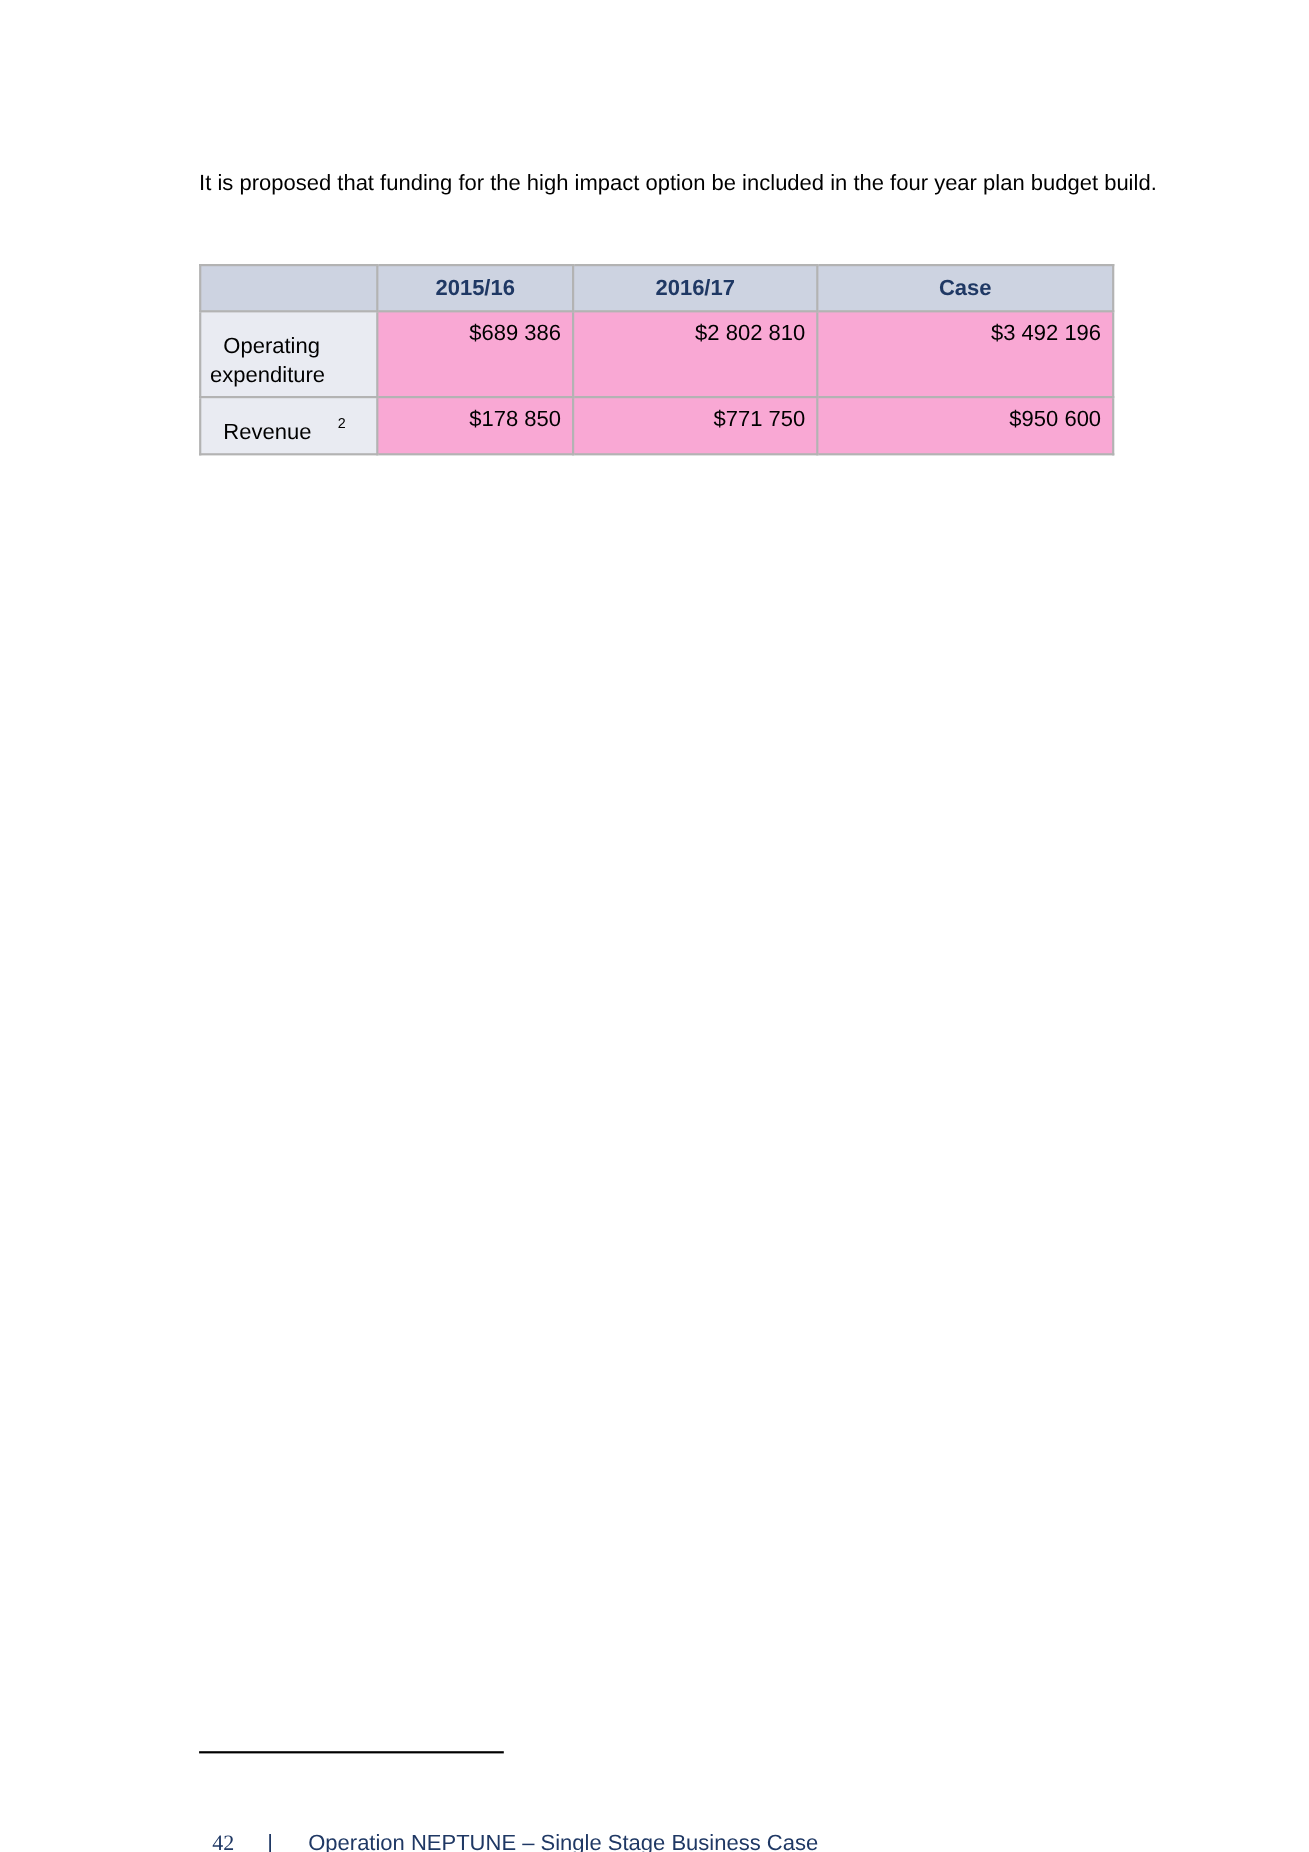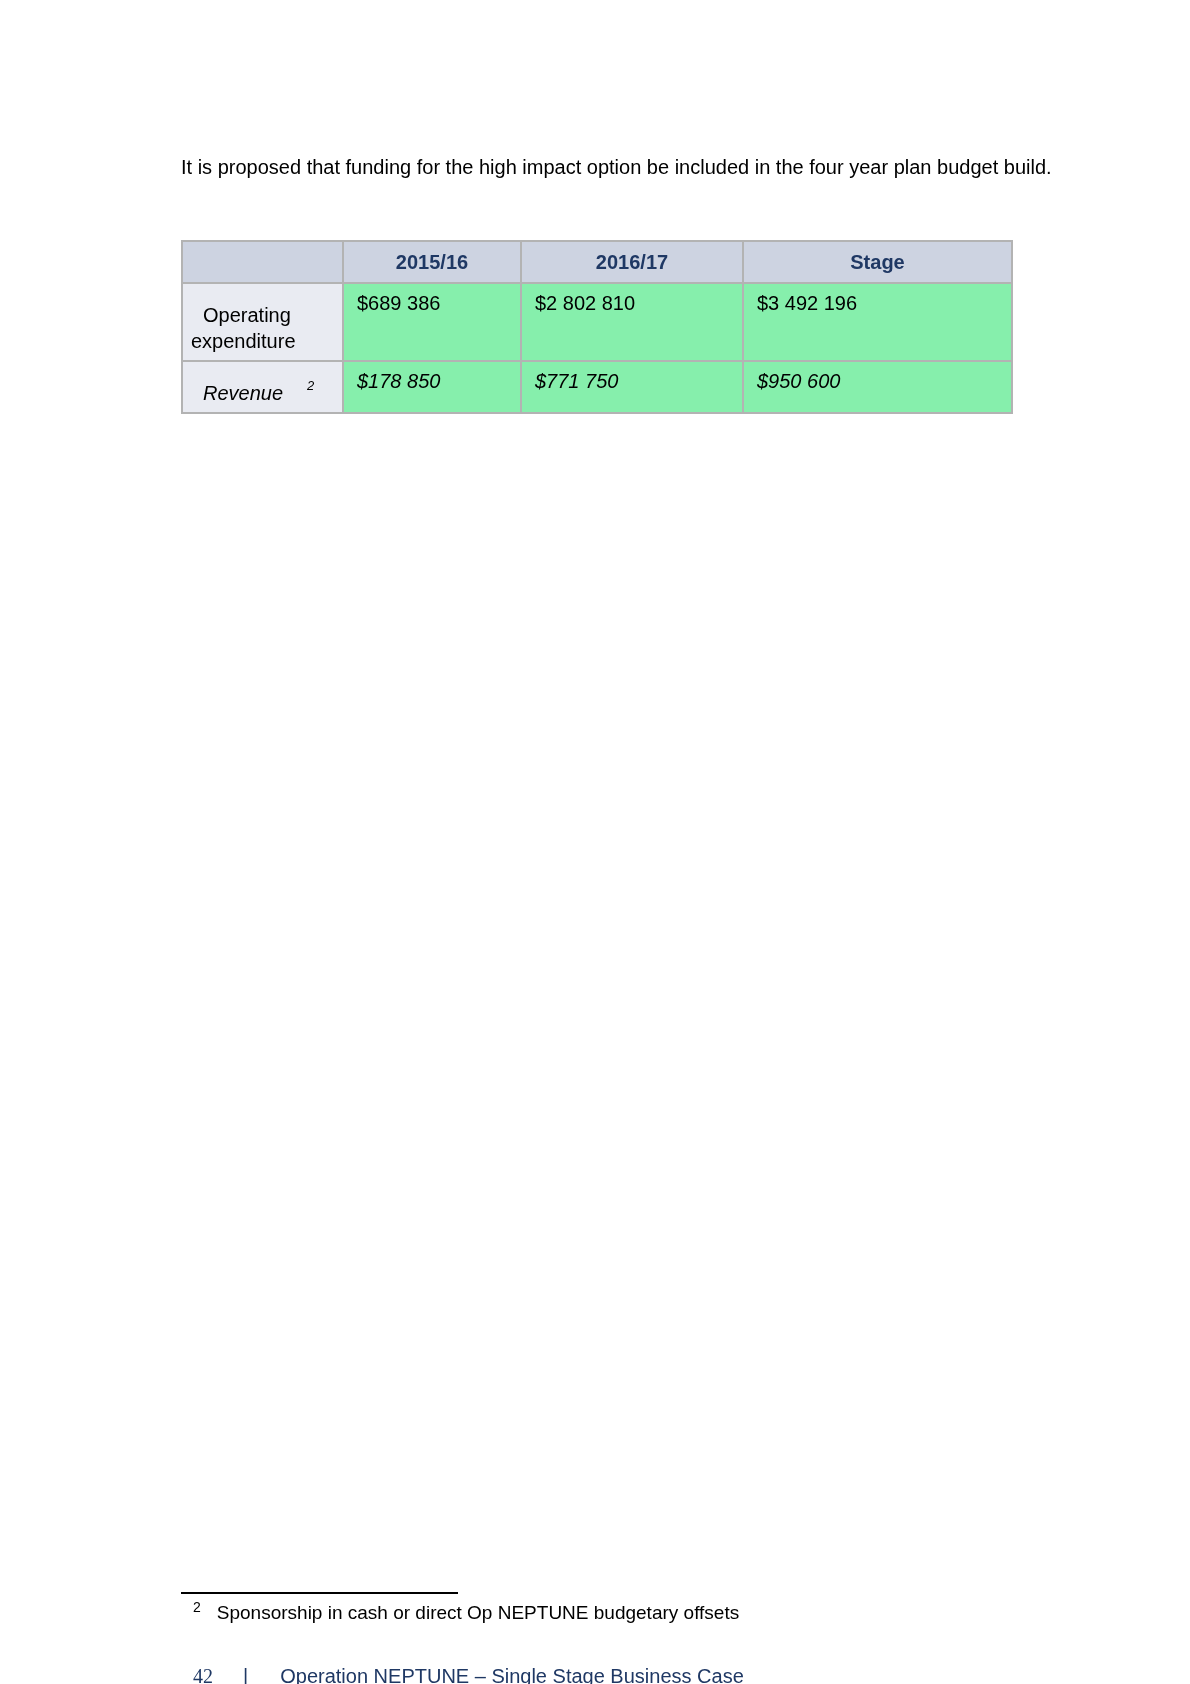--- a/index.html
+++ b/index.html
@@ -45,28 +45,29 @@
   table.budget thead tr { height: 42px; }
   table.budget thead th {
     background: #cdd3e1;
     color: #1f3864;
     font-weight: bold;
     text-align: center;
     vertical-align: middle;
     padding: 4px 20px;
   }
   table.budget tr.tall { height: 69px; }
-  table.budget tr.short { height: 39px; font-style: italic; }
+  table.budget tr.short { height: 39px; }
   table.budget td.rowlabel {
     background: #e9ebf2;
     padding: 18px 8px 6px 8px;
   }
   table.budget td.val {
-    background: #86efac;
+    background: #f9a8d4;
     padding: 6px 10px 6px 13px;
+    text-align: right;
   }
   sup.ref {
     font-size: 13px;
     position: relative;
     top: -2px;
     vertical-align: super;
     line-height: 0;
   }
   .footnote-rule {
     position: absolute;
@@ -115,42 +116,41 @@
       <col class="c1">
         <col class="c2">
         <col class="c3">
         <col class="c4">
     </colgroup>
     <thead>
       <tr>
         <th></th>
         <th>2015/16</th>
         <th>2016/17</th>
-        <th>Stage</th>
+        <th>Case</th>
       </tr>
     </thead>
     <tbody>
       <tr class="tall">
         <td class="rowlabel"><span>Operating expenditure</span><sup class="ref"></sup></td>
         <td class="val">$689 386</td>
         <td class="val">$2 802 810</td>
         <td class="val">$3 492 196</td>
       </tr>
       <tr class="short">
         <td class="rowlabel"><span>Revenue</span><sup class="ref">2</sup></td>
         <td class="val">$178 850</td>
         <td class="val">$771 750</td>
         <td class="val">$950 600</td>
       </tr>
     </tbody>
   </table>
 
   <div class="footnote-rule"></div>
 
-  <p class="footnote"><span class="marker">2</span><span>Sponsorship in cash or direct Op NEPTUNE budgetary offsets</span></p>
 
   <div class="footer">
     <span class="pagenum">42</span>
     <span class="sep">|</span>
     <span class="title">Operation NEPTUNE – Single Stage Business Case</span>
   </div>
 
 </div>
 
 </body></html>

